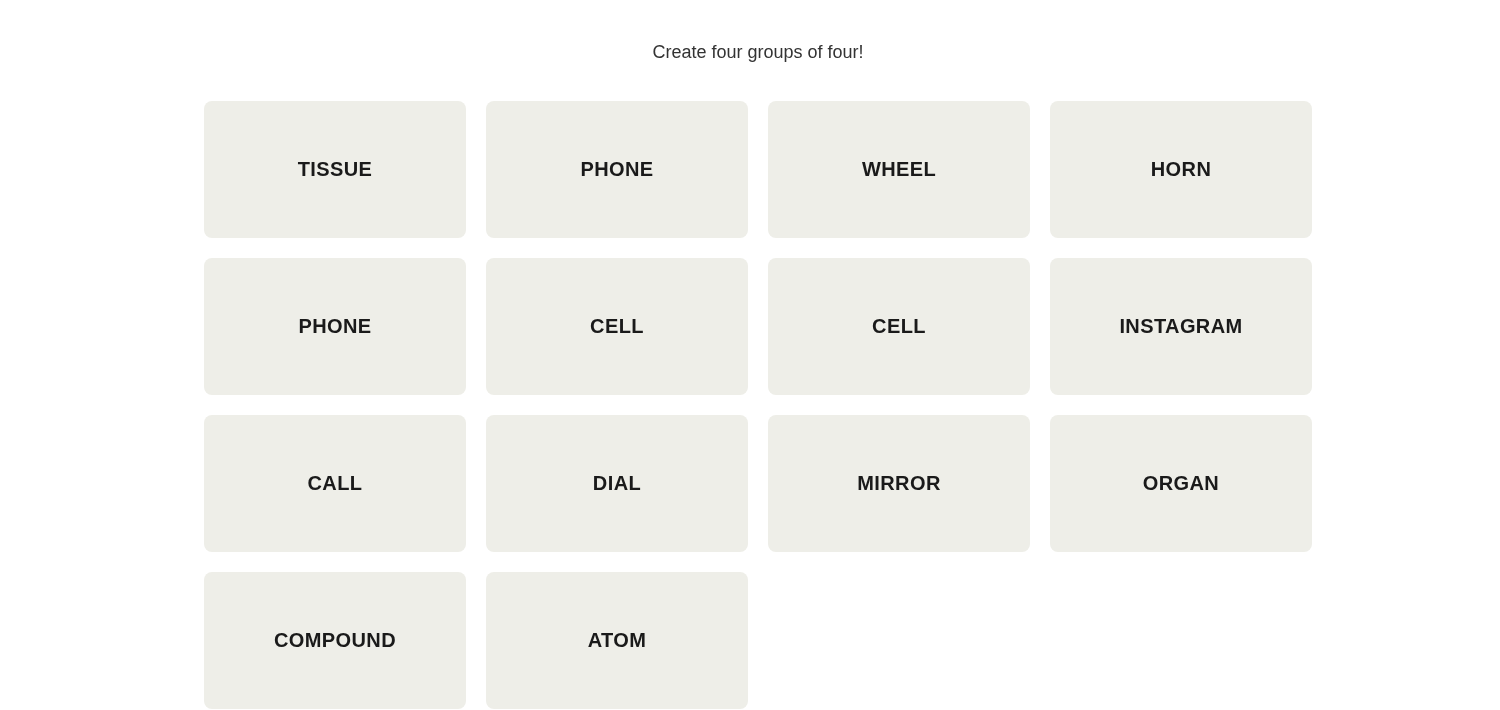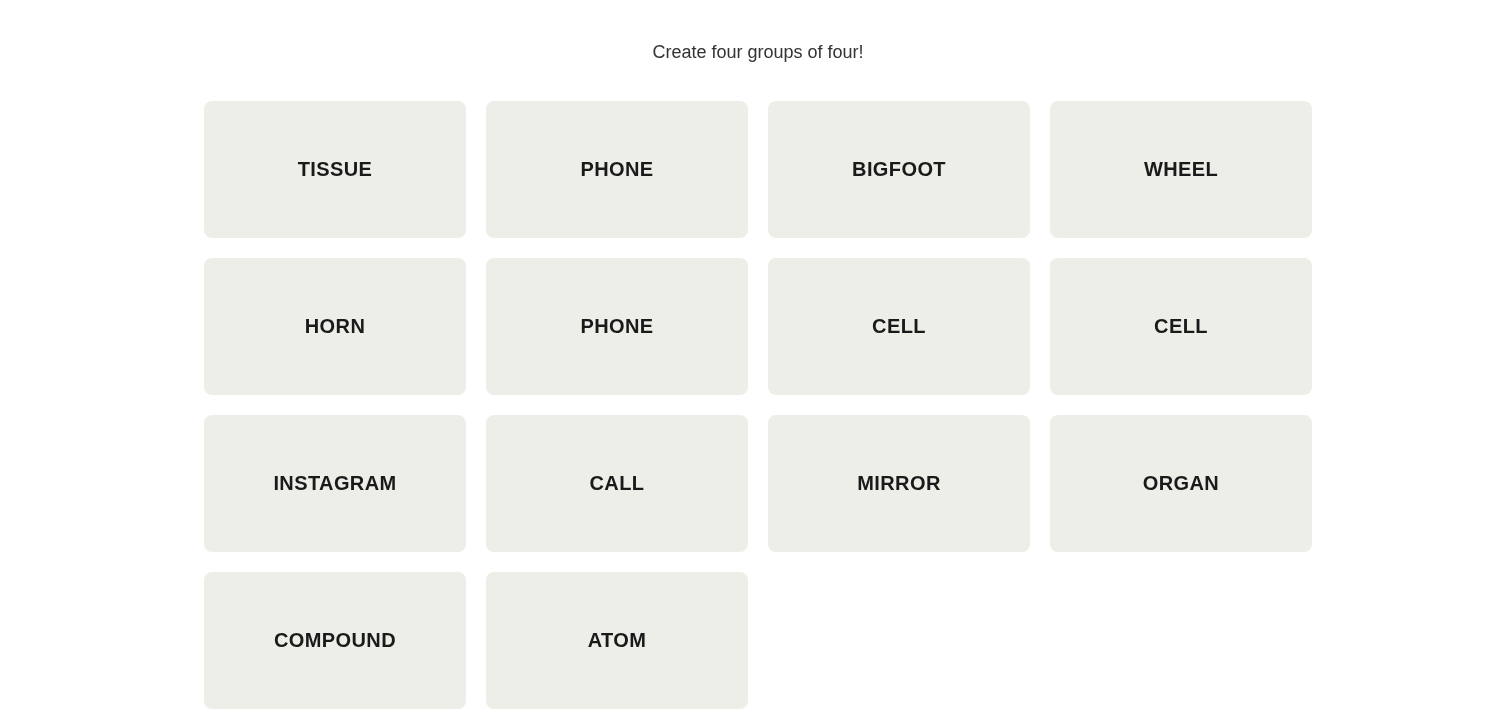--- a/index.html
+++ b/index.html
@@ -60,23 +60,20 @@
 <p class="subtitle">Create four groups of four!</p>
 
 <div class="grid">
 <div class="tile">
       <span class="tile-label">TISSUE</span>
     </div>
     <div class="tile">
       <span class="tile-label">PHONE</span>
     </div>
     <div class="tile">
-      <span class="tile-label">BIGFOOT</span>
-    </div>
-    <div class="tile">
       <span class="tile-label">WHEEL</span>
     </div>
     <div class="tile">
       <span class="tile-label">HORN</span>
     </div>
     <div class="tile">
       <span class="tile-label">PHONE</span>
     </div>
     <div class="tile">
       <span class="tile-label">CELL</span>
@@ -84,20 +81,23 @@
     <div class="tile">
       <span class="tile-label">CELL</span>
     </div>
     <div class="tile">
       <span class="tile-label">INSTAGRAM</span>
     </div>
     <div class="tile">
       <span class="tile-label">CALL</span>
     </div>
     <div class="tile">
+      <span class="tile-label">DIAL</span>
+    </div>
+    <div class="tile">
       <span class="tile-label">MIRROR</span>
     </div>
     <div class="tile">
       <span class="tile-label">ORGAN</span>
     </div>
     <div class="tile">
       <span class="tile-label">COMPOUND</span>
     </div>
     <div class="tile">
       <span class="tile-label">ATOM</span>

